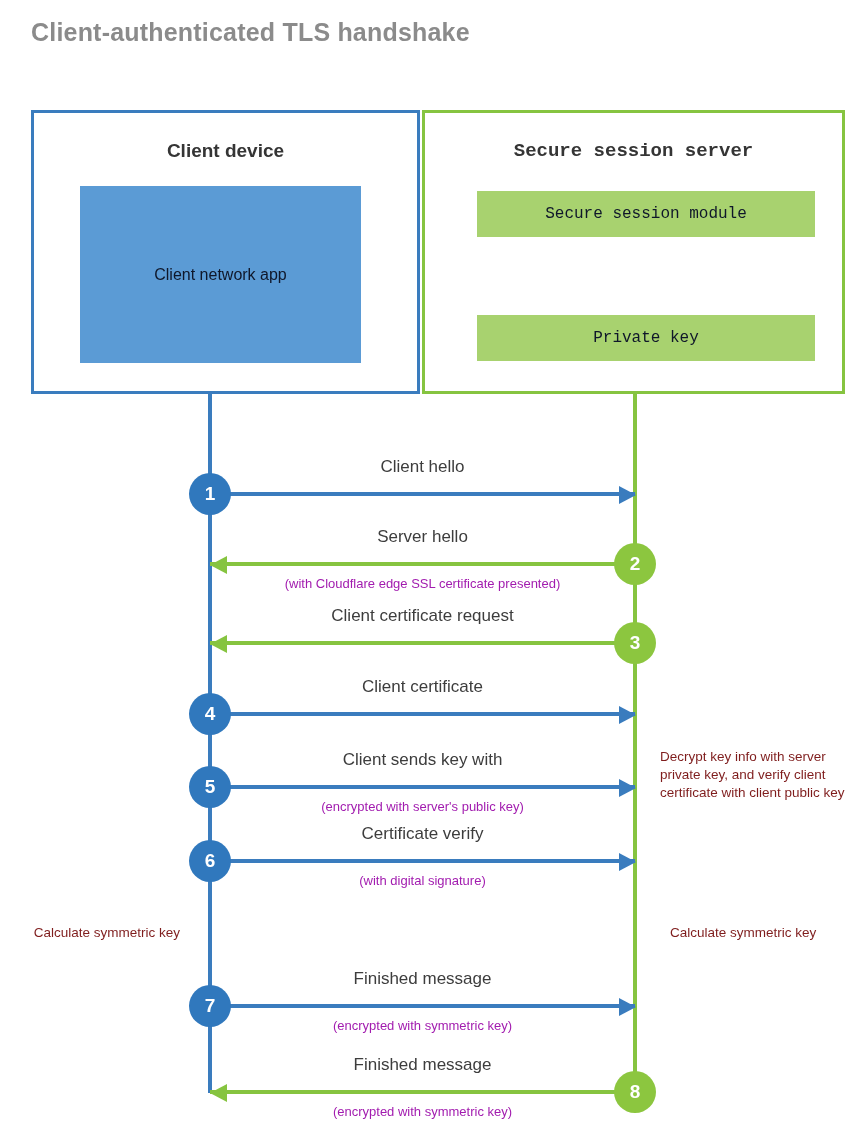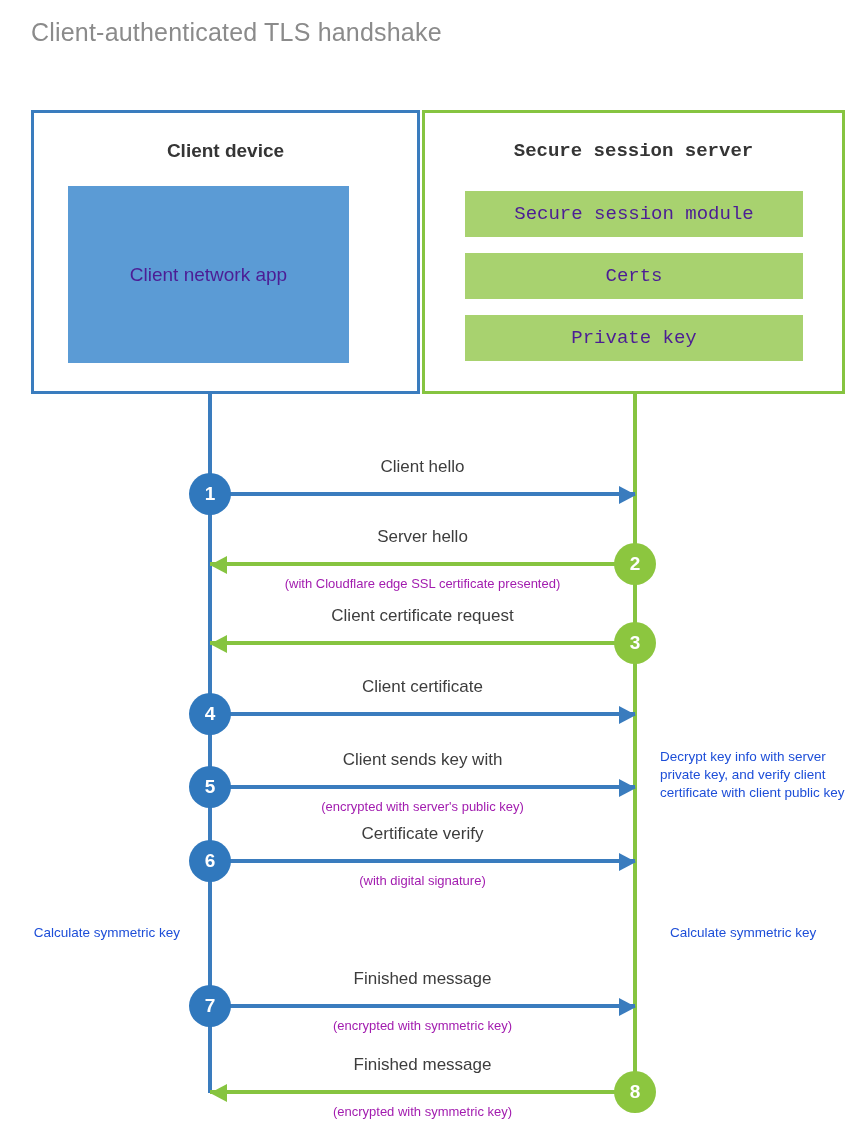--- a/index.html
+++ b/index.html
@@ -15,21 +15,21 @@
     overflow: hidden;
   }
 
   
   #page-title {
     position: absolute;
     left: 31px;
     top: 18px;
     font-size: 25px;
     color: #8b8b8b;
-    font-weight: 400;
+    font-weight: 700;
     letter-spacing: 0.2px;
     white-space: nowrap;
   }
 
   
   .entity-box {
     position: absolute;
     background: #ffffff;
     box-sizing: border-box;
   }
@@ -58,23 +58,24 @@
     font-weight: bold;
     color: #353535;
   }
 
   
   .block {
     position: absolute;
     display: flex;
     align-items: center;
     justify-content: center;
-    color: #4c1d95;
-    font-size: 19px;
+    color: #0f172a;
+    font-size: 16px;
     font-weight: 400;
+    margin-left: 12px;
   }
   #client-app-block {
     left: 34px;
     top: 73px;
     width: 281px;
     height: 177px;
     background: #5b9bd5;
     line-height: 1.35;
     text-align: left;
   }
@@ -181,21 +182,21 @@
   }
   .step-circle.server {
     left: 614px;
     background: #8cc63f;
   }
 
   
   .annotation {
     position: absolute;
     font-size: 13.5px;
-    color: #1d4ed8;
+    color: #7f1d1d;
     line-height: 1.35;
     white-space: pre-line;
   }
   #annotation-server-decrypt {
     left: 660px;
     top: 748px;
     text-align: left;
     width: 190px;
   }
   #annotation-client-symkey {
@@ -217,21 +218,20 @@
 <div id="page-title">Client-authenticated TLS handshake</div>
 
 <div class="entity-box" id="client-box">
   <div class="entity-title">Client device</div>
   <div class="block" id="client-app-block">Client network app</div>
 </div>
 
 <div class="entity-box" id="server-box">
   <div class="entity-title">Secure session server</div>
   <div class="block server-block" id="server-block-0">Secure session module</div>
-  <div class="block server-block" id="server-block-1">Certs</div>
   <div class="block server-block" id="server-block-2">Private key</div>
 </div>
 
 <div class="lifeline" id="client-lifeline"></div>
 <div class="lifeline" id="server-lifeline"></div>
 
 <div id="messages-layer">
     <div class="msg to-server" style="top: 494px;">
       <div class="msg-label">Client hello</div>
       <div class="msg-line"></div>

